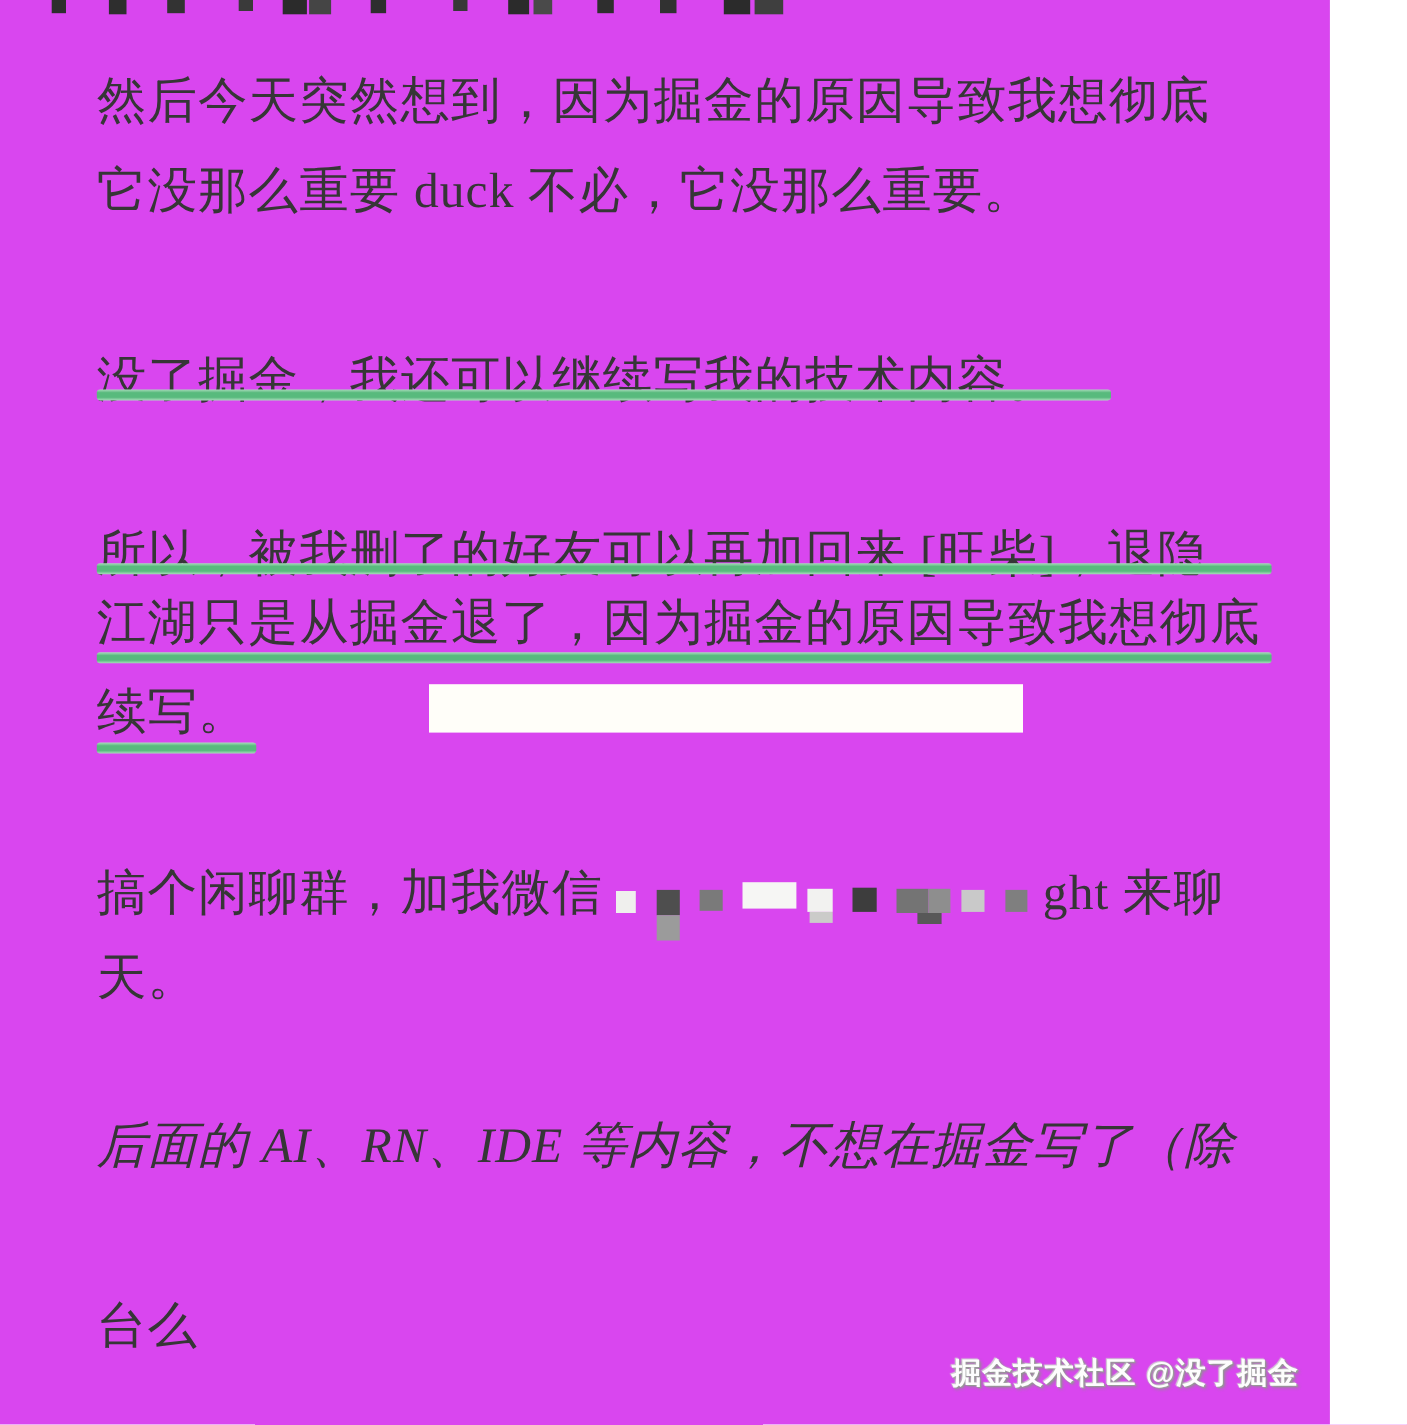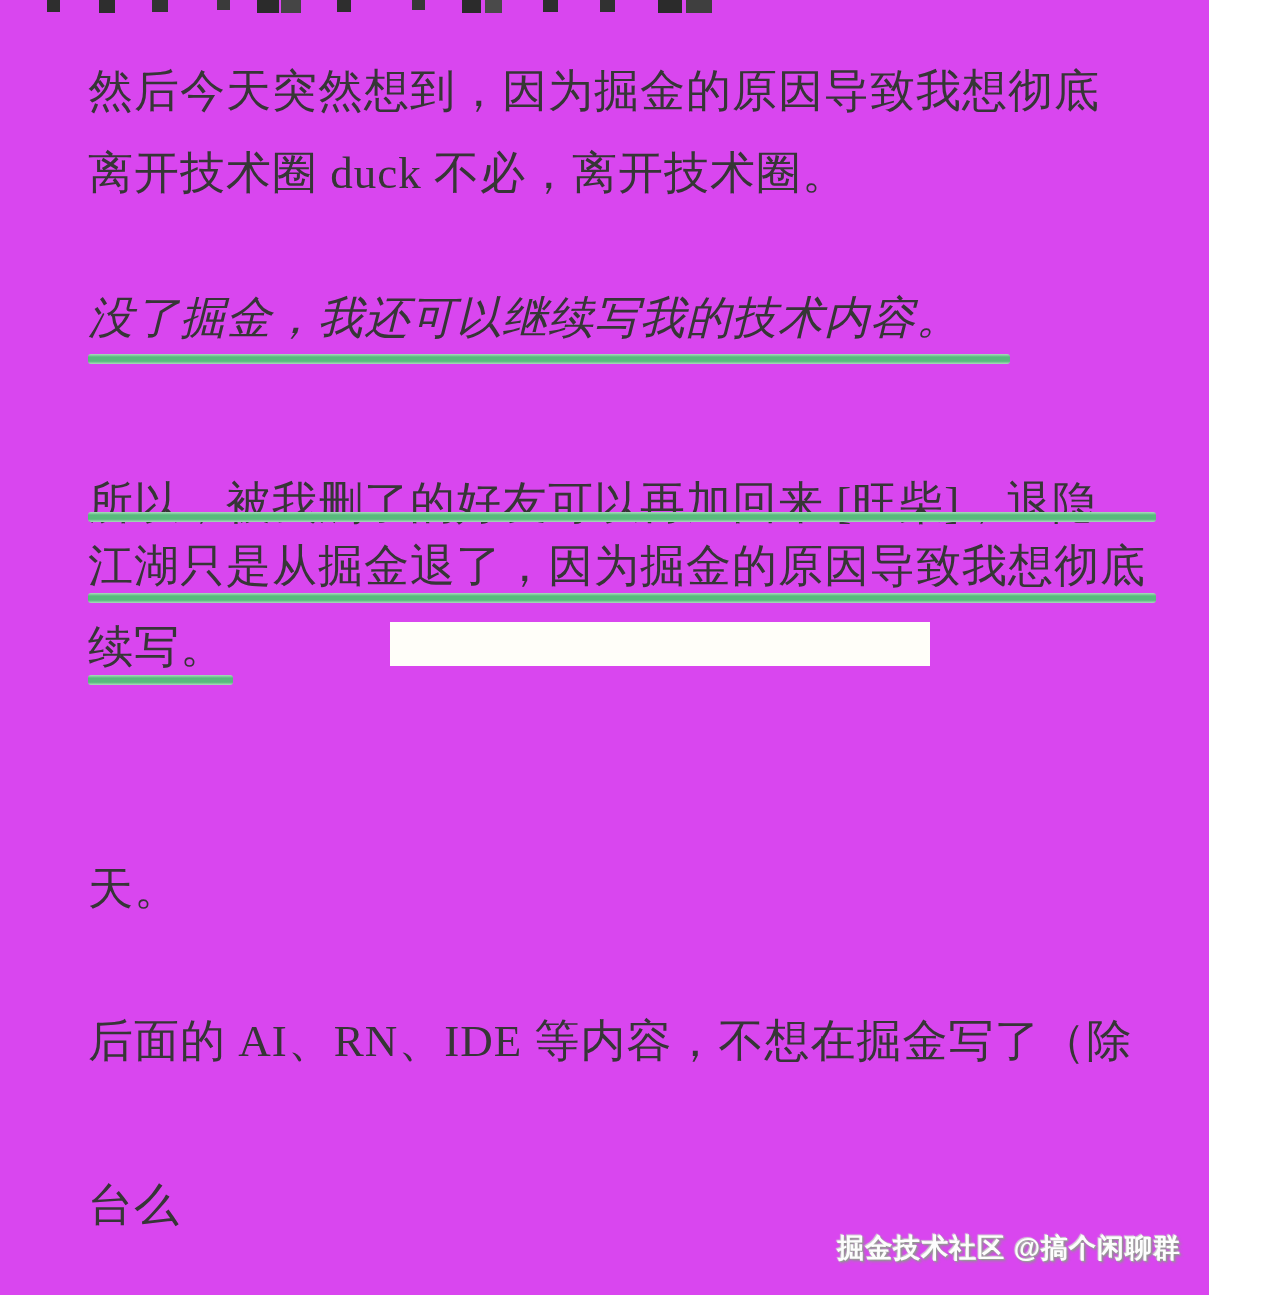--- a/index.html
+++ b/index.html
@@ -20,21 +20,21 @@
     position: absolute;
     left: 88px;
     font-size: 45px;
     line-height: 1.2;
     letter-spacing: 1px;
     color: #363636;
     white-space: nowrap;
   }
   .ln1  { top: 64px; }
   .ln2  { top: 146px; }
-  .ln3  { top: 291px; font-style: italic; }
+  .ln3  { top: 318px; }
   .ln4  { top: 458px; }
   .ln5  { top: 539px; }
   .ln6  { top: 620px; }
   .ln7  { top: 784px; display: flex; align-items: flex-start; }
   .ln8  { top: 862px; }
   .ln9  { top: 1014px; }
   .ln10 { top: 1096px; }
   .ln11 { top: 1178px; }
 
   
@@ -91,36 +91,55 @@
       <div class="tf" style="left: 412px; width: 13px; height: 10px; background: rgb(56, 56, 56);"></div>
       <div class="tf" style="left: 462px; width: 19px; height: 13px; background: rgb(43, 43, 43);"></div>
       <div class="tf" style="left: 485px; width: 17px; height: 13px; background: rgb(74, 74, 74);"></div>
       <div class="tf" style="left: 543px; width: 15px; height: 12px; background: rgb(46, 46, 46);"></div>
       <div class="tf" style="left: 600px; width: 15px; height: 12px; background: rgb(49, 49, 49);"></div>
       <div class="tf" style="left: 658px; width: 24px; height: 13px; background: rgb(43, 43, 43);"></div>
       <div class="tf" style="left: 686px; width: 26px; height: 13px; background: rgb(63, 63, 63);"></div>
     </div>
 
   <div class="ln ln1" style="color: rgb(54, 54, 54);">然后今天突然想到，因为掘金的原因导致我想彻底</div>
-  <div class="ln ln2" style="color: rgb(54, 54, 54);">离开技术圈 duck 不必，离开技术圈。</div>
+  <div class="ln ln2" style="color: rgb(54, 54, 54);">它没那么重要 duck 不必，它没那么重要。</div>
 
   <div class="ln ln3" style="color: rgb(54, 54, 54);">没了掘金，我还可以继续写我的技术内容。</div>
   <div class="ul ul1" style="background: linear-gradient(rgb(170, 220, 188) 0%, rgb(88, 186, 125) 30%, rgb(88, 186, 125) 72%, rgb(170, 220, 188) 100%);"></div>
 
   <div class="ln ln4" style="color: rgb(54, 54, 54); margin-top: 18px;">所以，被我删了的好友可以再加回来 [旺柴]，退隐</div>
   <div class="ul ul2" style="background: linear-gradient(rgb(170, 220, 188) 0%, rgb(88, 186, 125) 30%, rgb(88, 186, 125) 72%, rgb(170, 220, 188) 100%);"></div>
 
   <div class="ln ln5" style="color: rgb(54, 54, 54);">江湖只是从掘金退了，因为掘金的原因导致我想彻底</div>
   <div class="ul ul3" style="background: linear-gradient(rgb(170, 220, 188) 0%, rgb(88, 186, 125) 30%, rgb(88, 186, 125) 72%, rgb(170, 220, 188) 100%);"></div>
 
   <div class="ghost"></div>
 
   <div class="ln ln6" style="color: rgb(54, 54, 54);">续写。</div>
   <div class="ul ul4" style="background: linear-gradient(rgb(170, 220, 188) 0%, rgb(88, 186, 125) 30%, rgb(88, 186, 125) 72%, rgb(170, 220, 188) 100%);"></div>
 
+  <div class="ln ln7" style="color: rgb(54, 54, 54);">
+    <span>搞个闲聊群，加我微信</span>
+    <span class="mosaic" id="mosaic">
+        <div class="mb" style="left: 2px; top: 8px; width: 18px; height: 20px; background: rgb(239, 239, 237);"></div>
+        <div class="mb" style="left: 39px; top: 7px; width: 21px; height: 23px; background: rgb(78, 78, 78);"></div>
+        <div class="mb" style="left: 39px; top: 30px; width: 21px; height: 23px; background: rgb(155, 155, 155);"></div>
+        <div class="mb" style="left: 78px; top: 7px; width: 21px; height: 19px; background: rgb(122, 122, 122);"></div>
+        <div class="mb" style="left: 117px; top: 0px; width: 49px; height: 24px; background: rgb(246, 246, 244);"></div>
+        <div class="mb" style="left: 176px; top: 6px; width: 23px; height: 21px; background: rgb(242, 242, 240);"></div>
+        <div class="mb" style="left: 178px; top: 27px; width: 21px; height: 10px; background: rgb(203, 203, 201);"></div>
+        <div class="mb" style="left: 217px; top: 5px; width: 22px; height: 22px; background: rgb(61, 61, 61);"></div>
+        <div class="mb" style="left: 257px; top: 6px; width: 29px; height: 22px; background: rgb(116, 116, 116);"></div>
+        <div class="mb" style="left: 286px; top: 6px; width: 20px; height: 22px; background: rgb(142, 142, 142);"></div>
+        <div class="mb" style="left: 276px; top: 28px; width: 22px; height: 10px; background: rgb(88, 88, 88);"></div>
+        <div class="mb" style="left: 316px; top: 7px; width: 21px; height: 20px; background: rgb(201, 201, 201);"></div>
+        <div class="mb" style="left: 356px; top: 7px; width: 20px; height: 20px; background: rgb(127, 127, 127);"></div>
+      </span>
+    <span>ght 来聊</span>
+  </div>
   <div class="ln ln8" style="color: rgb(54, 54, 54);">天。</div>
 
-  <div class="ln ln9" style="color: rgb(54, 54, 54);">后面的 AI、RN、IDE 等内容，不想在掘金写了（除</div>
+  <div class="ln ln9" style="color: rgb(54, 54, 54); font-style: italic;">后面的 AI、RN、IDE 等内容，不想在掘金写了（除</div>
   <div class="ln ln11" style="color: rgb(54, 54, 54);">台么</div>
 
-  <div class="watermark">掘金技术社区 @搞个闲聊群</div>
+  <div class="watermark">掘金技术社区 @没了掘金</div>
 
 </div>
 
 </body></html>

